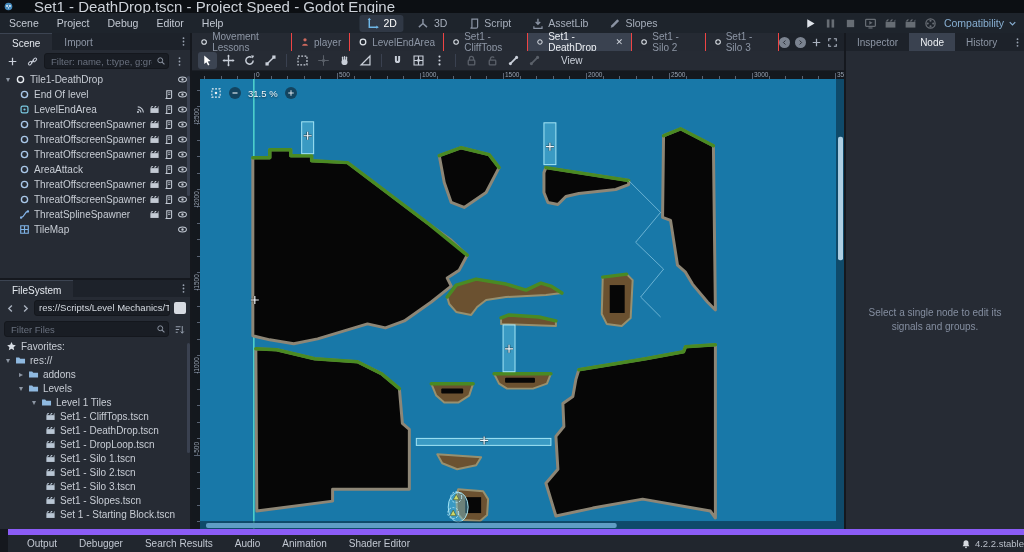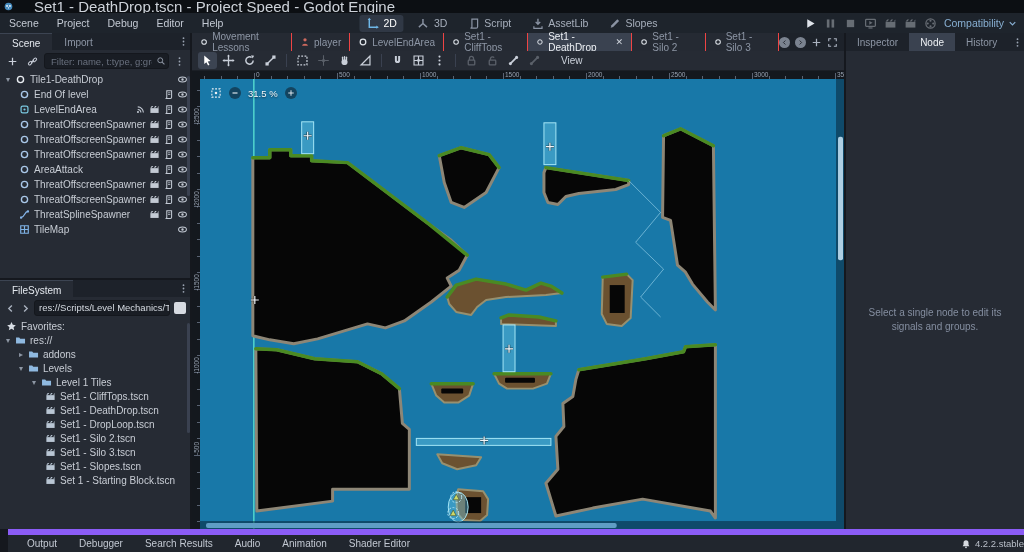--- a/index.html
+++ b/index.html
@@ -699,20 +699,33 @@
           </svg>
         </span>
       <span class="nav-arrow">
           <svg class="ic12">
             <use href="#i-fwd"></use>
           </svg>
         </span>
       <span class="path-field">res://Scripts/Level Mechanics/Threats/</span>
       <span class="white-sq"></span>
     </div>
+    <div class="tool-row" style="height:20px">
+      <span class="filter-wrap">
+        <input placeholder="Filter Files" style="">
+        <svg>
+            <use href="#i-search"></use>
+          </svg>
+      </span>
+      <span class="dots-btn">
+          <svg class="ic12">
+            <use href="#i-sort"></use>
+          </svg>
+        </span>
+    </div>
     <div class="tree" id="fs-tree" style="height:199px">
 
         <div class="trow">
           <span class="indent" style="display: inline-block; width: 0px;"></span>
 
           <svg class="nicon" style="color: rgb(216, 221, 228);">
             <use href="#i-star"></use>
           </svg>
           <span class="lbl">Favorites:</span>
         </div>
@@ -774,20 +787,28 @@
         <div class="trow">
           <span class="indent" style="display: inline-block; width: 39px;"></span>
 
           <svg class="nicon" style="color: rgb(185, 198, 212);">
             <use href="#i-clapper"></use>
           </svg>
           <span class="lbl">Set1 - DropLoop.tscn</span>
         </div>
 
 
+        <div class="trow">
+          <span class="indent" style="display: inline-block; width: 39px;"></span>
+
+          <svg class="nicon" style="color: rgb(185, 198, 212);">
+            <use href="#i-clapper"></use>
+          </svg>
+          <span class="lbl">Set1 - Silo 1.tscn</span>
+        </div>
 
         <div class="trow">
           <span class="indent" style="display: inline-block; width: 39px;"></span>
 
           <svg class="nicon" style="color: rgb(185, 198, 212);">
             <use href="#i-clapper"></use>
           </svg>
           <span class="lbl">Set1 - Silo 2.tscn</span>
         </div>
 

